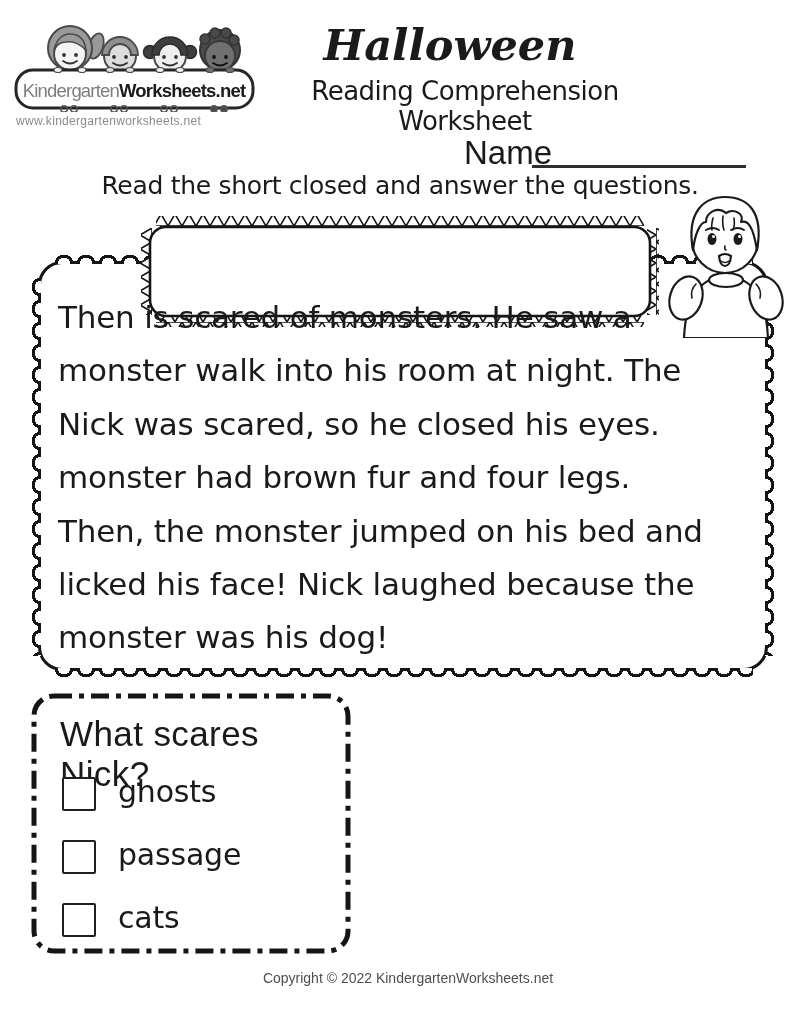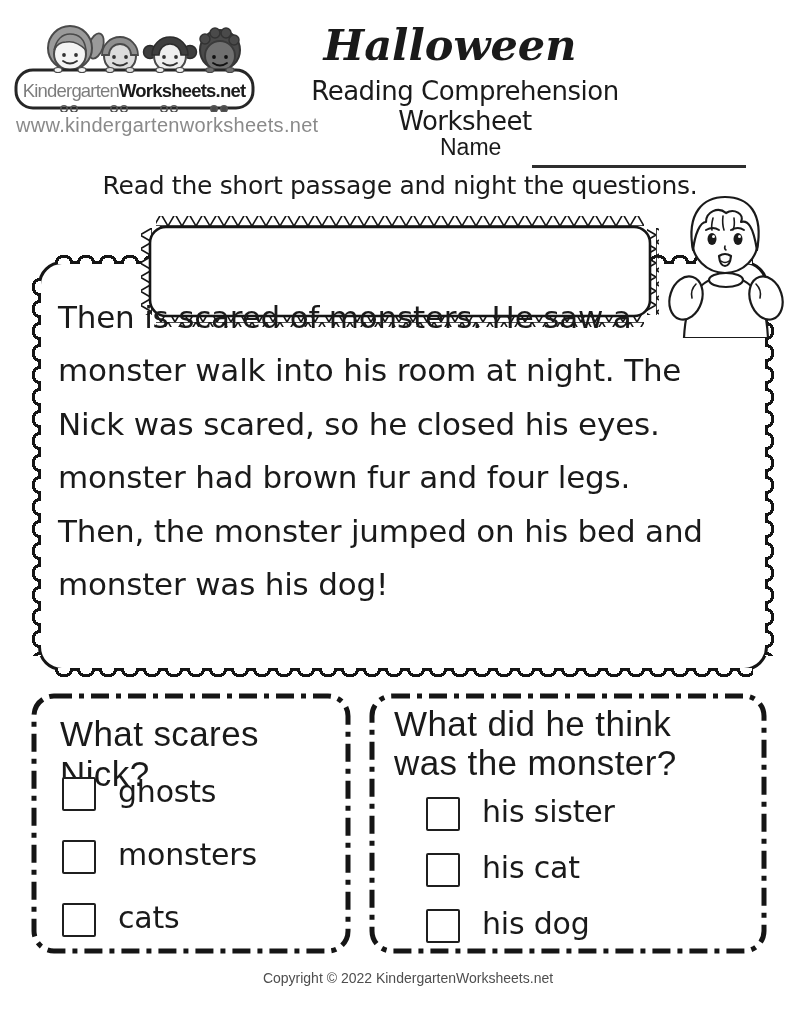--- a/index.html
+++ b/index.html
@@ -4,25 +4,25 @@
 <style>
   html,body{margin:0;padding:0;background:#fff;}
   .sheet{position:relative;width:800px;height:1035px;background:#ffffff;
          font-family:"Liberation Sans",sans-serif;color:#1a1a1a;overflow:hidden;}
   .abs{position:absolute;}
   .hand{font-family:"DejaVu Sans",sans-serif;}
   .geo{font-family:"Liberation Sans",sans-serif;}
 
   
   #logo-svg{left:12px;top:12px;}
-  #logo-url{left:16px;top:114px;font-size:20px;color:#8a8a8a;letter-spacing:.3px;}
+  #logo-url{left:16px;top:114px;font-size:12px;color:#8a8a8a;letter-spacing:.3px;}
   #title-script{left:270px;top:20px;width:360px;text-align:center;
       font-family:"DejaVu Serif",serif;font-style:italic;font-weight:700;font-size:43px;}
   #subtitle{left:250px;top:76px;width:430px;text-align:center;font-size:26px;letter-spacing:-.5px;}
-  #name-label{left:440px;top:134px;font-size:23px;}
+  #name-label{left:464px;top:134px;font-size:33px;}
   #name-line{left:532px;top:165px;width:214px;height:3px;background:#2e2e2e;}
   #instruction{left:40px;top:171px;width:720px;text-align:center;font-size:25px;letter-spacing:-.3px;}
 
   
   #passage-box{left:38px;top:261px;width:724px;height:404px;background:#fff;
       border:3px solid #151515;border-radius:24px;}
   .sc{position:absolute;pointer-events:none;}
   .sc-top{left:12px;right:12px;top:-13px;height:13px;
       background-image:radial-gradient(circle at 11px 13px,#fff 6.5px,#151515 6.5px,#151515 9.5px,transparent 9.5px);
       background-size:22px 13px;background-repeat:repeat-x;}
@@ -135,21 +135,21 @@
   </svg>
 
   <div id="logo-url" class="abs geo">www.kindergartenworksheets.net</div>
 
   <div id="title-script" class="abs">Halloween</div>
   <div id="subtitle" class="abs hand">Reading Comprehension Worksheet</div>
 
   <div id="name-label" class="abs geo">Name</div>
   <div id="name-line" class="abs"></div>
 
-  <div id="instruction" class="abs hand">Read the short passage and night the questions.</div>
+  <div id="instruction" class="abs hand">Read the short closed and answer the questions.</div>
 
   <div id="passage-box" class="abs">
     <div class="sc sc-top"></div>
     <div class="sc sc-bottom"></div>
     <div class="sc sc-left"></div>
     <div class="sc sc-right"></div>
   </div>
 
   <svg id="banner-svg" class="abs" width="520" height="115" viewBox="0 0 520 115">
     <defs>
@@ -191,62 +191,43 @@
     <ellipse cx="110" cy="110" rx="16" ry="22" transform="rotate(-18 110 110)"></ellipse>
     <path d="M40,96 Q34,102 36,110 M100,96 Q106,102 104,110" fill="none" stroke-width="1.6"></path>
   </svg>
 
   <div id="passage-text" class="abs hand">
     <div>Then is scared of monsters. He saw a</div>
     <div>monster walk into his room at night. The</div>
     <div>Nick was scared, so he closed his eyes.</div>
     <div>monster had brown fur and four legs.</div>
     <div>Then, the monster jumped on his bed and</div>
+    <div>licked his face! Nick laughed because the</div>
     <div>monster was his dog!</div>
   </div>
 
   <div id="qbox1" class="abs qbox">
     <svg class="qb-border" width="322" height="263" viewBox="0 0 322 263" preserveAspectRatio="none">
       <rect x="4" y="4" width="314" height="255" rx="20" fill="none" stroke="#151515" stroke-width="5" stroke-dasharray="18 7 5 7"></rect>
     </svg>
     <div class="q-prompt geo" id="q1-prompt">What scares Nick?</div>
     <div class="q-options" id="q1-options">
       <div class="opt-row">
         <span class="checkbox"></span>
         <span class="opt-label hand">ghosts</span>
       </div>
       <div class="opt-row">
         <span class="checkbox"></span>
-        <span class="opt-label hand">monsters</span>
+        <span class="opt-label hand">passage</span>
       </div>
       <div class="opt-row">
         <span class="checkbox"></span>
         <span class="opt-label hand">cats</span>
       </div>
     </div>
   </div>
 
-  <div id="qbox2" class="abs qbox">
-    <svg class="qb-border" width="400" height="263" viewBox="0 0 400 263" preserveAspectRatio="none">
-      <rect x="4" y="4" width="392" height="255" rx="20" fill="none" stroke="#151515" stroke-width="5" stroke-dasharray="18 7 5 7"></rect>
-    </svg>
-    <div class="q-prompt geo" id="q2-prompt">What did he think was the monster?</div>
-    <div class="q-options" id="q2-options">
-      <div class="opt-row">
-        <span class="checkbox"></span>
-        <span class="opt-label hand">his sister</span>
-      </div>
-      <div class="opt-row">
-        <span class="checkbox"></span>
-        <span class="opt-label hand">his cat</span>
-      </div>
-      <div class="opt-row">
-        <span class="checkbox"></span>
-        <span class="opt-label hand">his dog</span>
-      </div>
-    </div>
-  </div>
 
   <div id="footer" class="abs geo">
     <div>Copyright © 2022 KindergartenWorksheets.net</div>
   </div>
 
 </div>
 
 </body></html>

